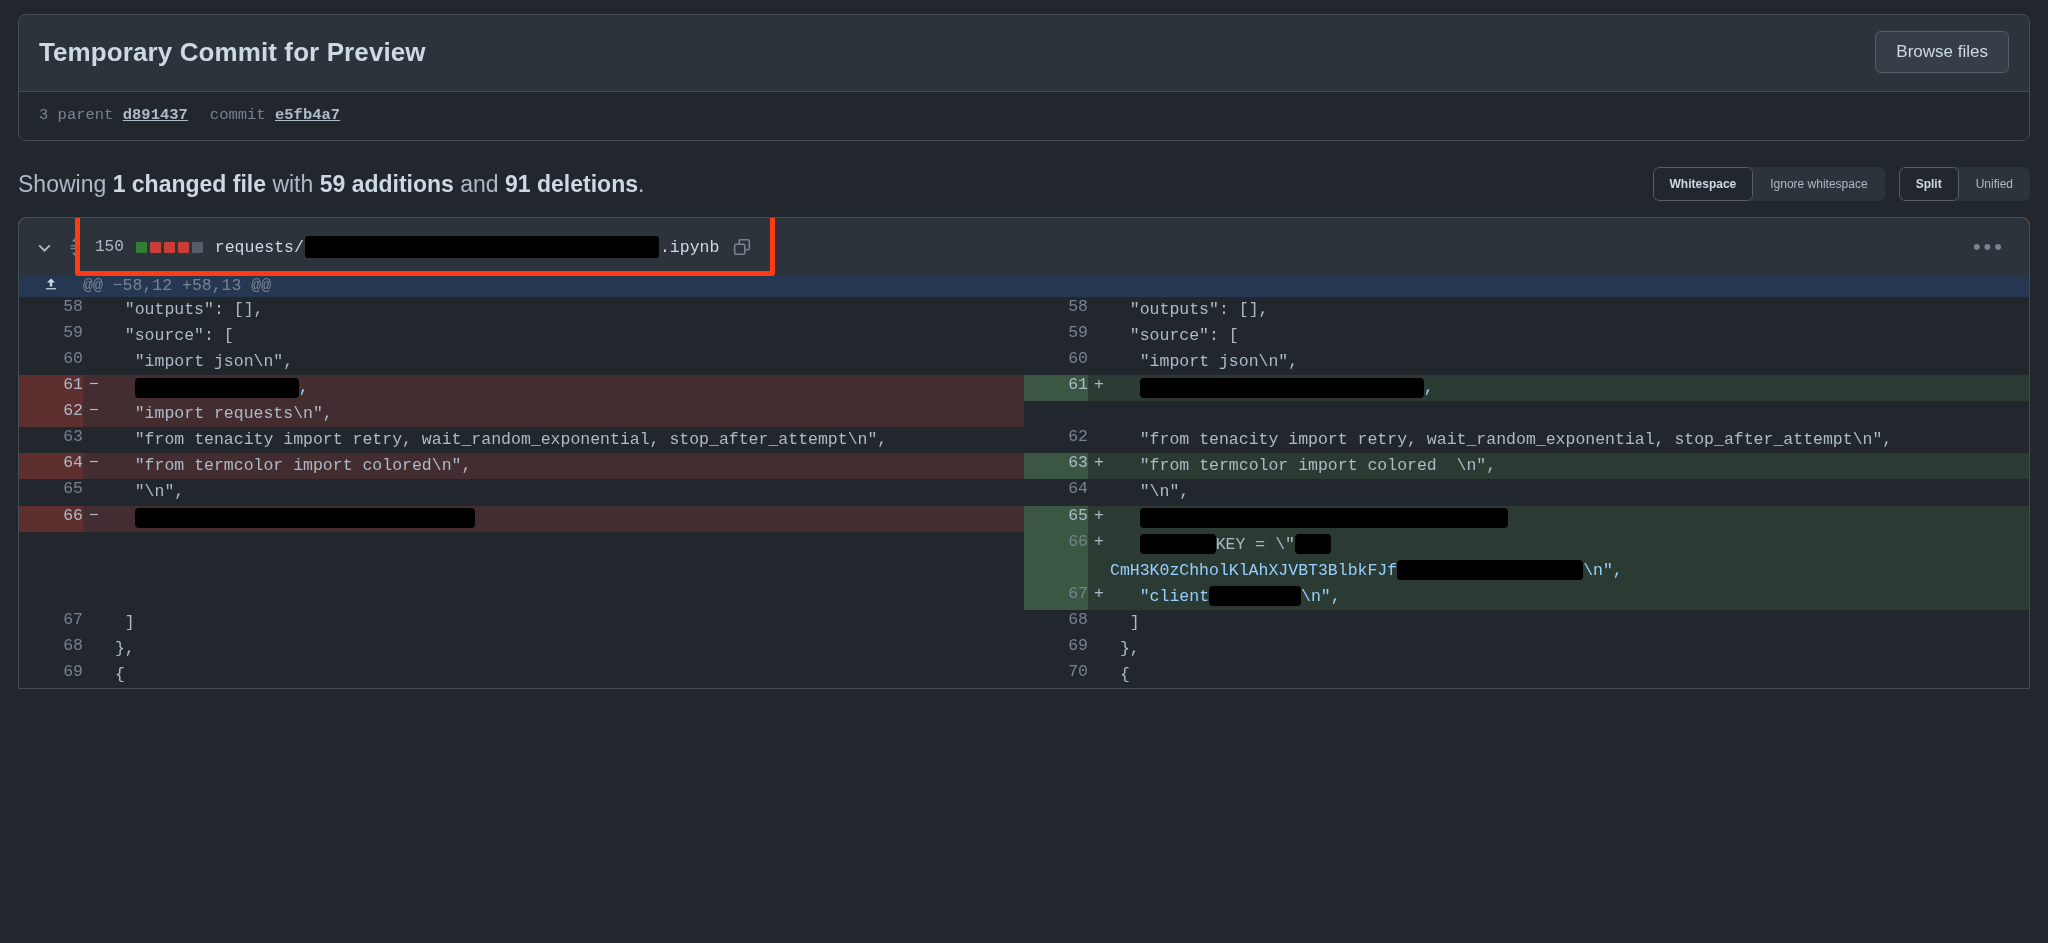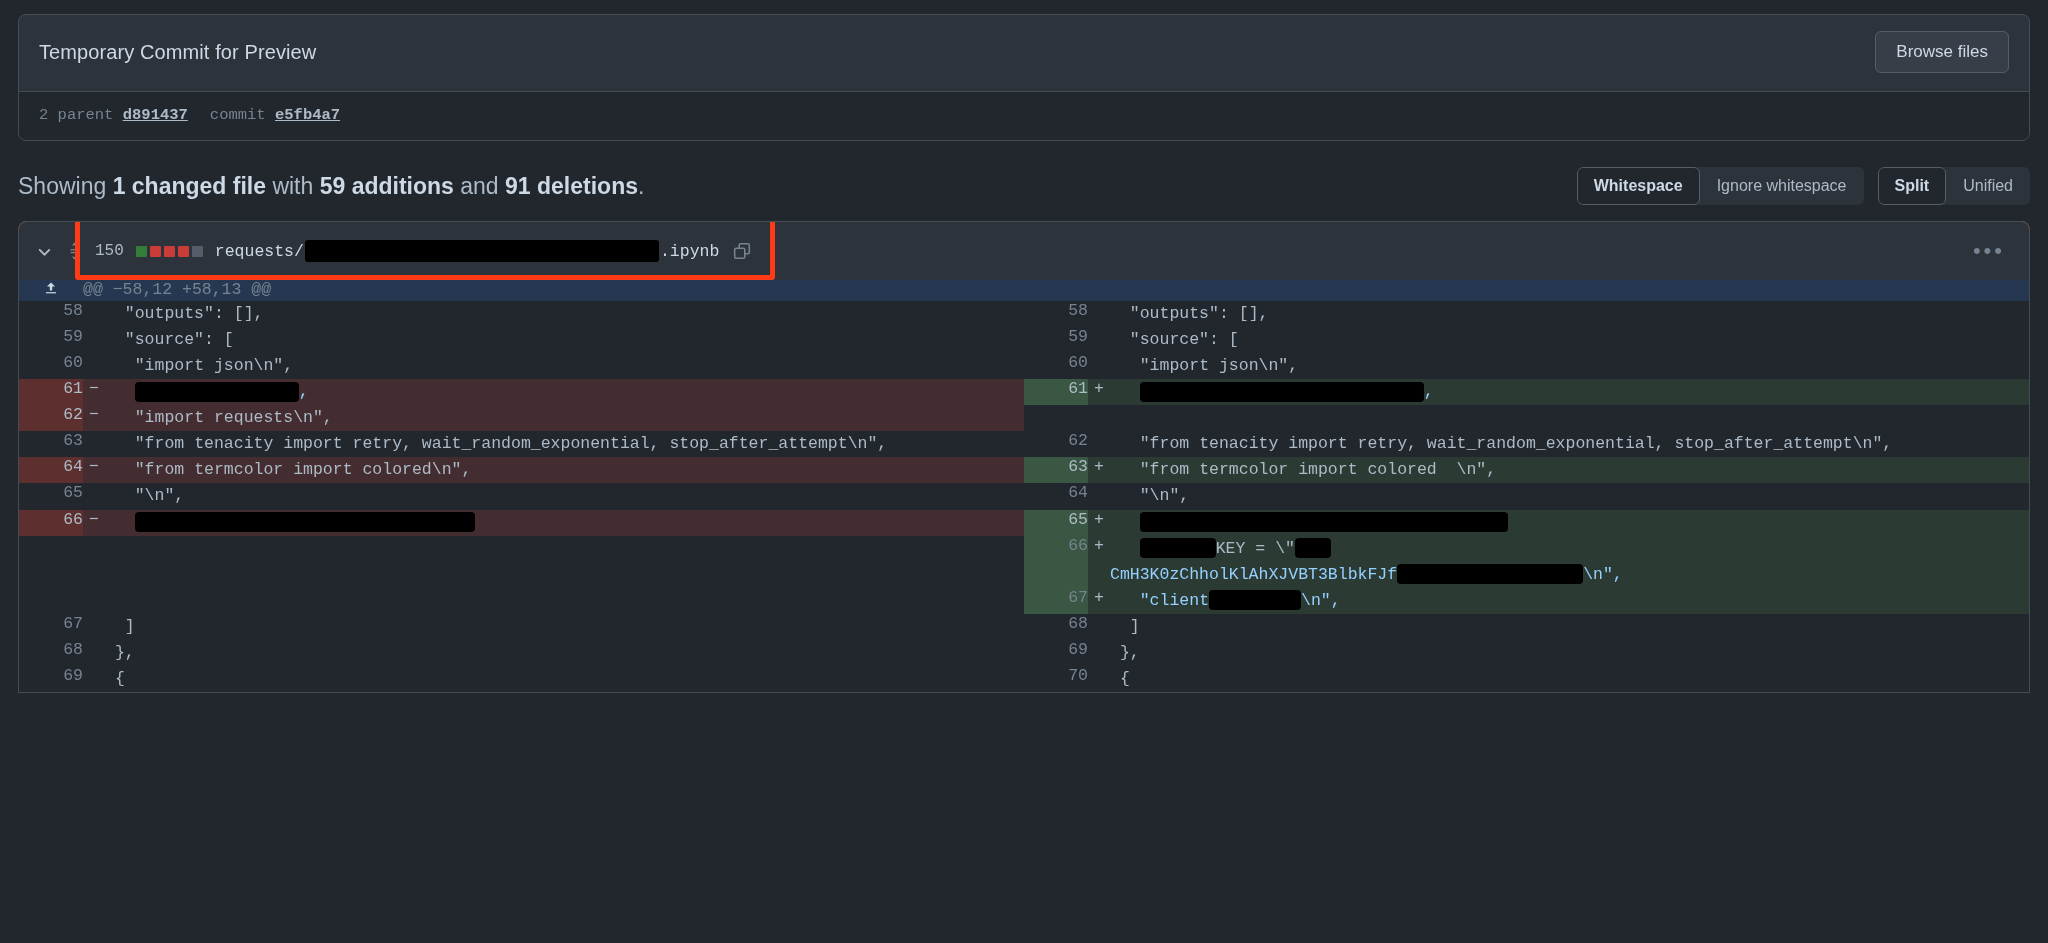--- a/index.html
+++ b/index.html
@@ -21,22 +21,22 @@
     overflow: hidden;
     background: #2d333b;
   }
   .commit-card-top {
     display: flex;
     align-items: center;
     justify-content: space-between;
     padding: 16px 20px 18px 20px;
   }
   .commit-title {
-    font-size: 20px;
-    font-weight: normal;
+    font-size: 26px;
+    font-weight: bold;
     color: #cdd9e5;
     letter-spacing: .1px;
   }
   .browse-files-btn {
     background: #373e47;
     border: 1px solid #545d68;
     border-radius: 6px;
     color: #cdd9e5;
     font-size: 17px;
     padding: 10px 20px;
@@ -82,21 +82,21 @@
 
   .toolbar { display: flex; align-items: center; gap: 14px; }
   .seg-group {
     display: flex;
     background: #2d333b;
     border-radius: 6px;
     padding: 0;
     overflow: hidden;
   }
   .seg {
-    font-size: 16px;
+    font-size: 12px;
     padding: 9px 16px;
     color: #adbac7;
     cursor: pointer;
     background: transparent;
     border: 1px solid transparent;
     font-family: "Liberation Sans", sans-serif;
     white-space: nowrap;
   }
   .seg.active {
     background: #22272e;
@@ -240,21 +240,21 @@
 </head>
 <body>
 
 <div class="commit-card">
   <div class="commit-card-top">
     <div class="commit-title">Temporary Commit for Preview</div>
     <button class="browse-files-btn">Browse files</button>
   </div>
   <div class="commit-card-bottom">
     <div class="commit-shas">
-      <span><span>2 parent</span> <span class="sha-strong">d891437</span></span>
+      <span><span>3 parent</span> <span class="sha-strong">d891437</span></span>
       <span><span>commit</span> <span class="sha-strong">e5fb4a7</span></span>
     </div>
   </div>
 </div>
 
 <div class="showing-row">
   <div class="showing-text"><span>Showing </span><b>1 changed file</b><span> with </span><b>59 additions</b><span> and </span><b>91 deletions</b><span>.</span></div>
   <div class="toolbar">
     <div class="seg-group">
       <div class="seg active">Whitespace</div>

